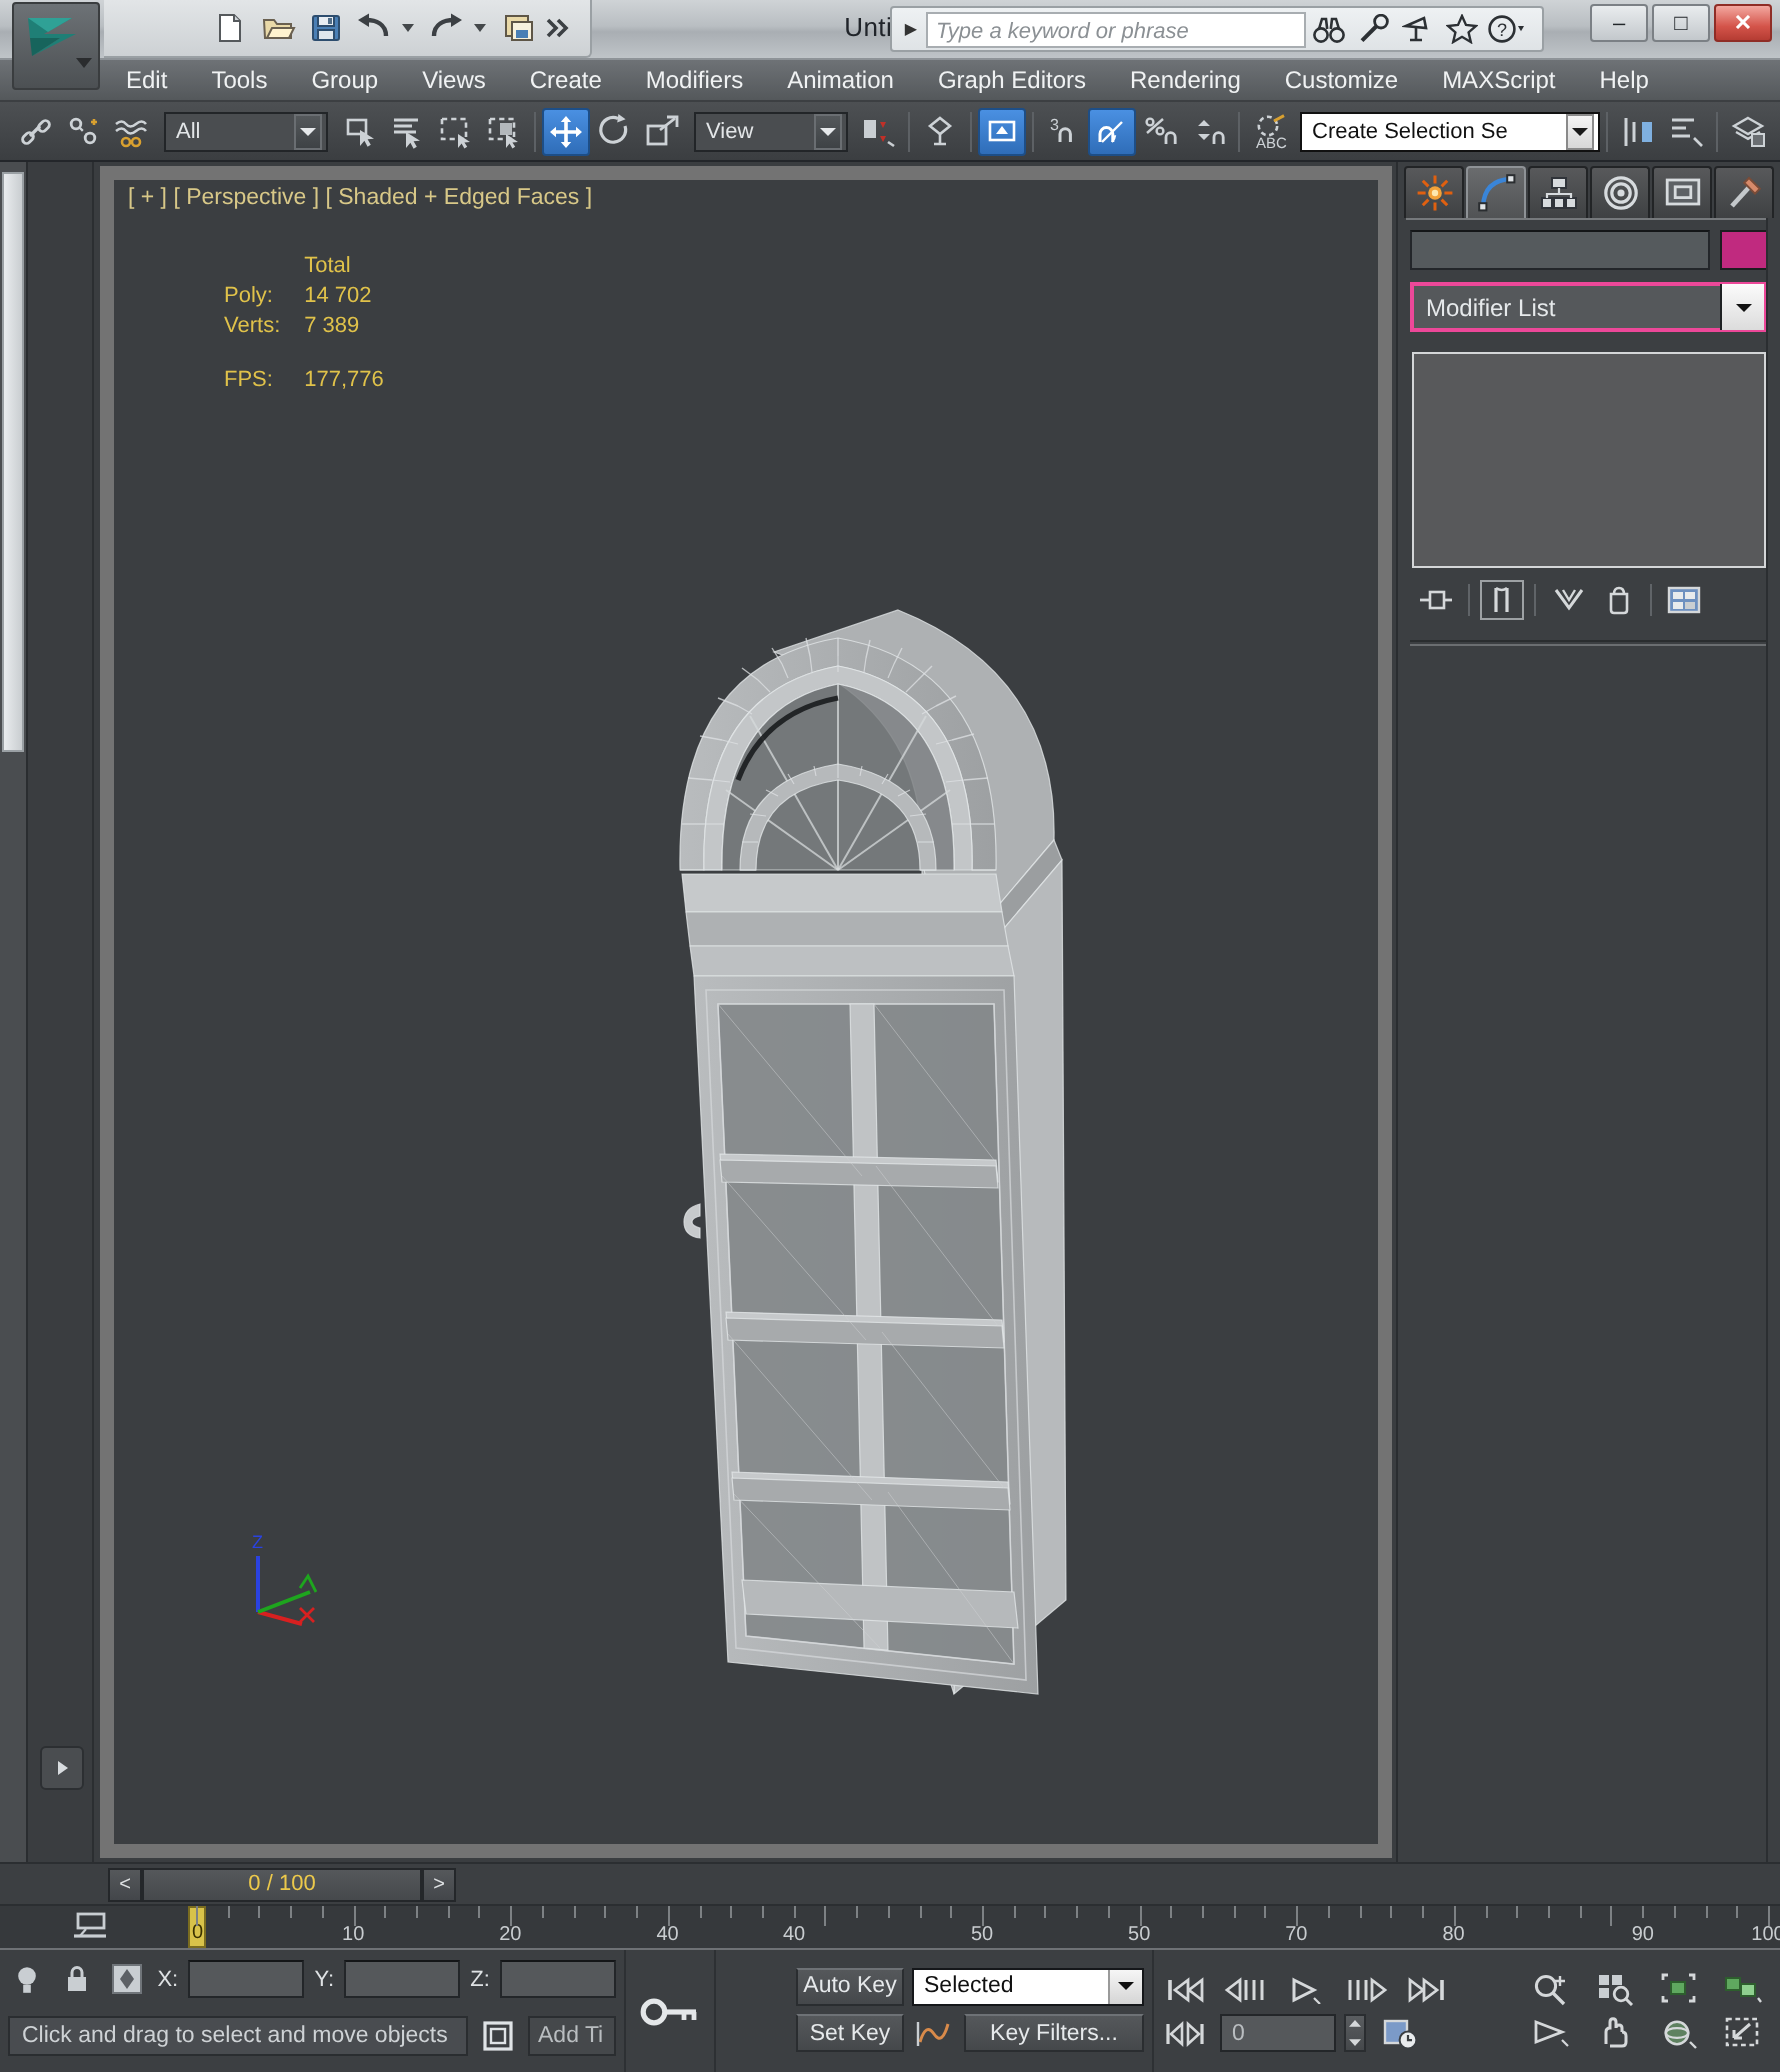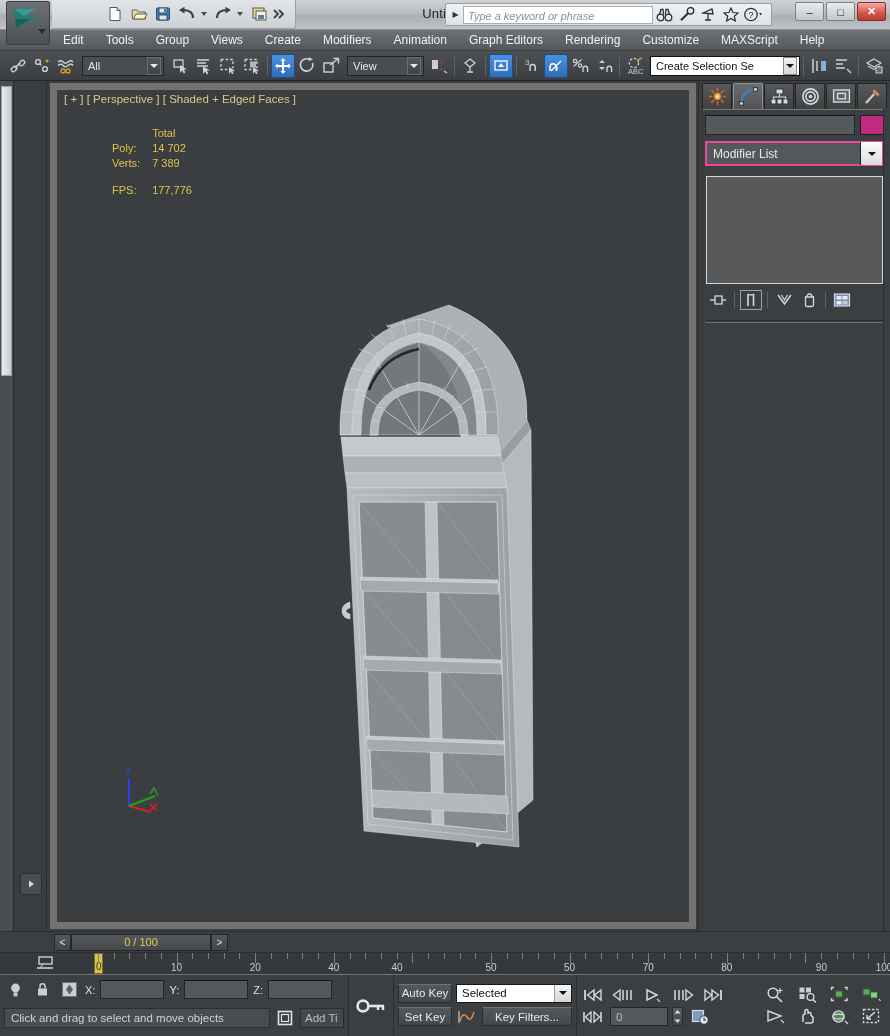--- a/index.html
+++ b/index.html
@@ -175,21 +175,21 @@
   .promptrow { height:27px; display:flex; align-items:center; gap:4px; padding:0 4px;}
   .prompt { flex:1; height:20px; background:#494c50; border:1px solid #2a2d30;
      display:flex; align-items:center; padding-left:6px; font-size:11.5px; color:#ced2d5;}
   .pico { width:22px;height:20px;display:flex;align-items:center;justify-content:center;}
   .addtag { width:44px; height:20px; background:#45484b; border:1px solid #2a2d30;
      font-size:11.5px; color:#b9bdc0; display:flex;align-items:center;padding-left:4px;
      overflow:hidden; white-space:nowrap;}
   .keycol { flex:0 0 46px; display:flex;align-items:center;justify-content:center;
      background:#3c3f42; border-left:1px solid #2d3033;border-right:1px solid #2d3033;}
   .animcol { flex:0 0 182px; display:flex; flex-direction:column; justify-content:center;
-     gap:3px; padding:0 4px; }
+     gap:3px; padding:0 4px;margin-left:36px; }
   .arow { display:flex; align-items:center; gap:4px; }
   .akbtn { width:54px; height:19px; background:linear-gradient(#55585b,#45484b);
      border:1px solid #2a2d30; border-top-color:#6e7276; font-size:11.5px; color:#e6e9eb;
      display:flex;align-items:center;justify-content:center;}
   .selcombo { flex:1; height:19px; background:#fff; border:1px solid #15171a; color:#101010;
      display:flex; align-items:center; padding-left:5px; font-size:11.5px; }
   .selcombo .arw { width:17px;height:17px;margin-left:auto;
      background:linear-gradient(#f6f6f6,#d5d5d5); border-left:1px solid #9a9a9a;
      display:flex;align-items:center;justify-content:center;}
   .kfbtn { flex:1; height:19px; background:linear-gradient(#55585b,#45484b);

